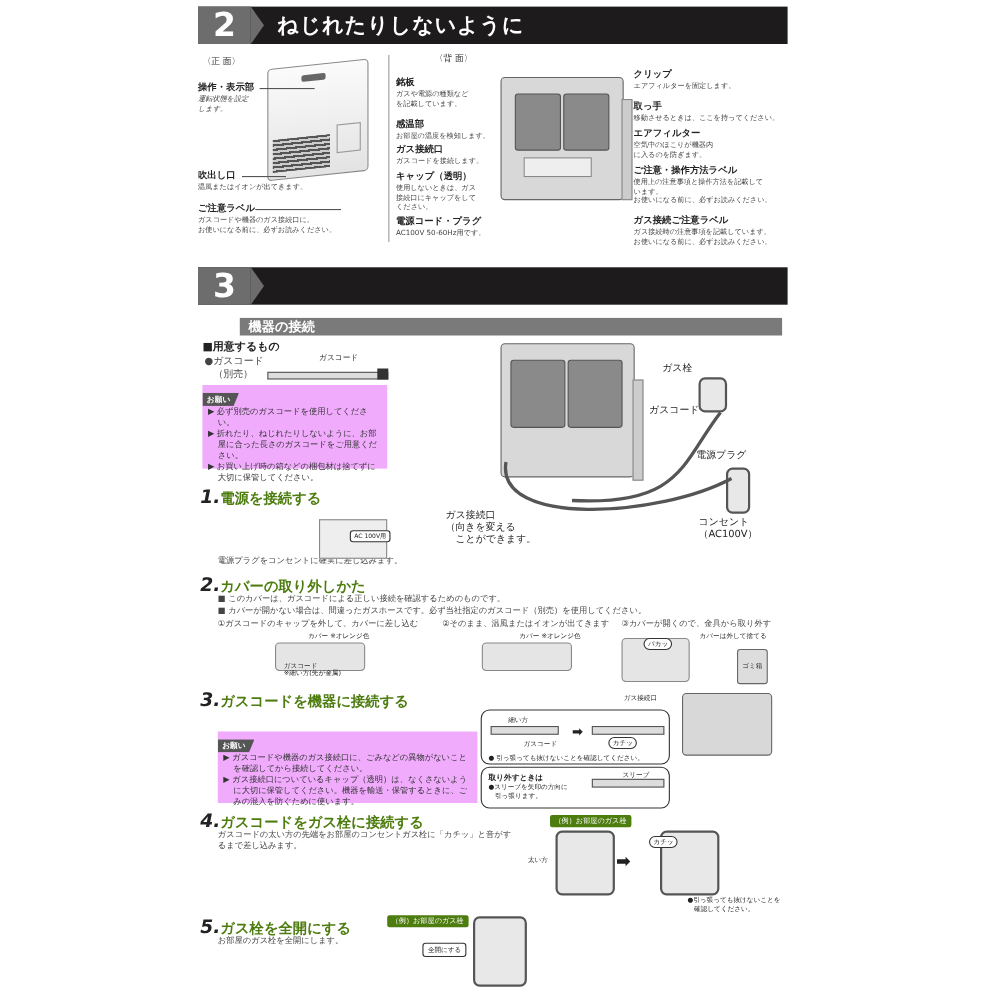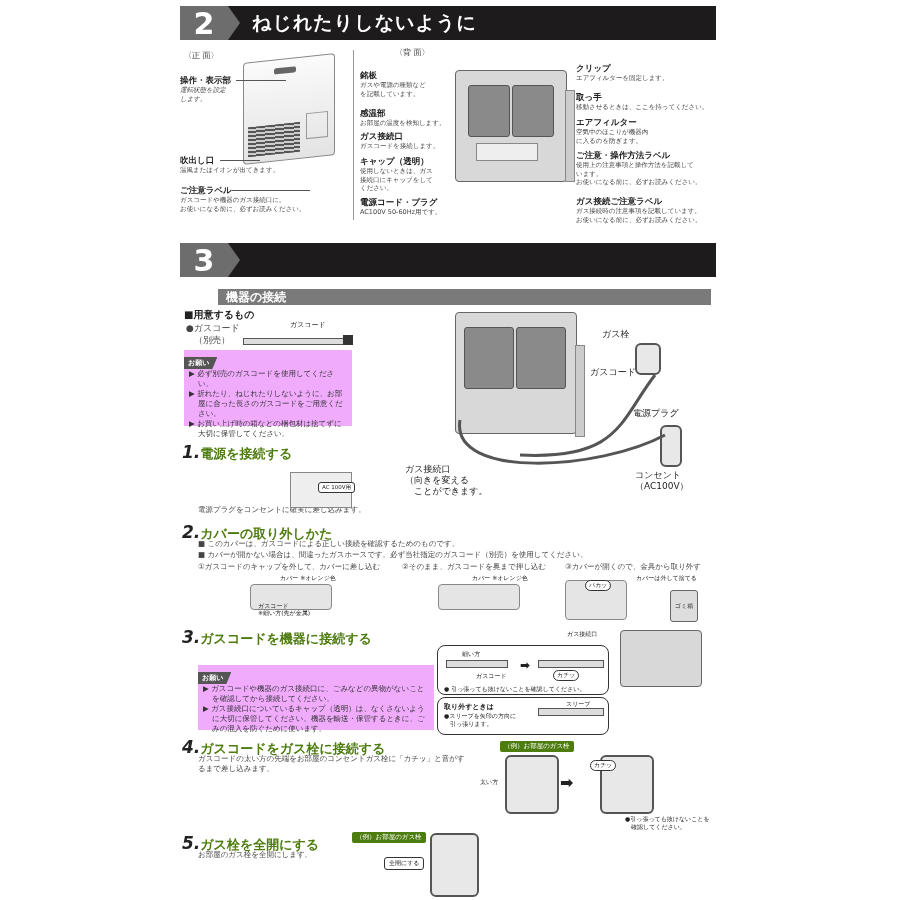--- a/index.html
+++ b/index.html
@@ -167,21 +167,21 @@
   <div class="abs step-desc" style="left:18px;top:460px;margin-top:45px;">電源プラグをコンセントに確実に差し込みます。</div>
   <div class="abs" style="left:110px;top:472px;width:60px;height:34px;background:#eee;border:1px solid #888;"></div>
   <div class="abs" style="left:138px;top:482px;font-size:5.5px;border:1px solid #333;border-radius:3px;padding:1px 3px;background:#fff;">AC 100V用</div>
 
   <div class="abs" style="left:2px;top:522px;">
     <span class="step-num">2.</span><span class="step-title">カバーの取り外しかた</span>
   </div>
   <div class="abs step-desc" style="left:18px;top:539px;">■ このカバーは、ガスコードによる正しい接続を確認するためのものです。</div>
   <div class="abs step-desc" style="left:18px;top:550px;">■ カバーが開かない場合は、間違ったガスホースです。必ず当社指定のガスコード（別売）を使用してください。</div>
   <div class="abs step-desc" style="left:18px;top:562px;">①ガスコードのキャップを外して、カバーに差し込む</div>
-  <div class="abs step-desc" style="left:222px;top:562px;">②そのまま、ガスコードを奥まで押し込む</div>
+  <div class="abs step-desc" style="left:222px;top:562px;">②そのまま、温風またはイオンが出てきます</div>
   <div class="abs step-desc" style="left:385px;top:562px;">③カバーが開くので、金具から取り外す</div>
   <div class="abs" style="left:70px;top:584px;width:80px;height:24px;background:#e5e5e5;border:1px solid #888;border-radius:4px;"></div>
   <div class="abs" style="left:100px;top:574px;font-size:6px;">カバー ※オレンジ色</div>
   <div class="abs" style="left:78px;top:602px;font-size:6px;white-space:pre-line;line-height:7px;">ガスコード
 ※細い方(先が金属)</div>
   <div class="abs" style="left:258px;top:584px;width:80px;height:24px;background:#e5e5e5;border:1px solid #888;border-radius:4px;"></div>
   <div class="abs" style="left:292px;top:574px;font-size:6px;">カバー ※オレンジ色</div>
   <div class="abs" style="left:385px;top:580px;width:60px;height:38px;background:#e5e5e5;border:1px solid #888;border-radius:4px;"></div>
   <div class="abs" style="left:456px;top:574px;font-size:6px;">カバーは外して捨てる</div>
   <div class="abs" style="left:405px;top:580px;font-size:6px;border:1px solid #333;border-radius:6px;padding:0 3px;background:#fff;">パカッ</div>

